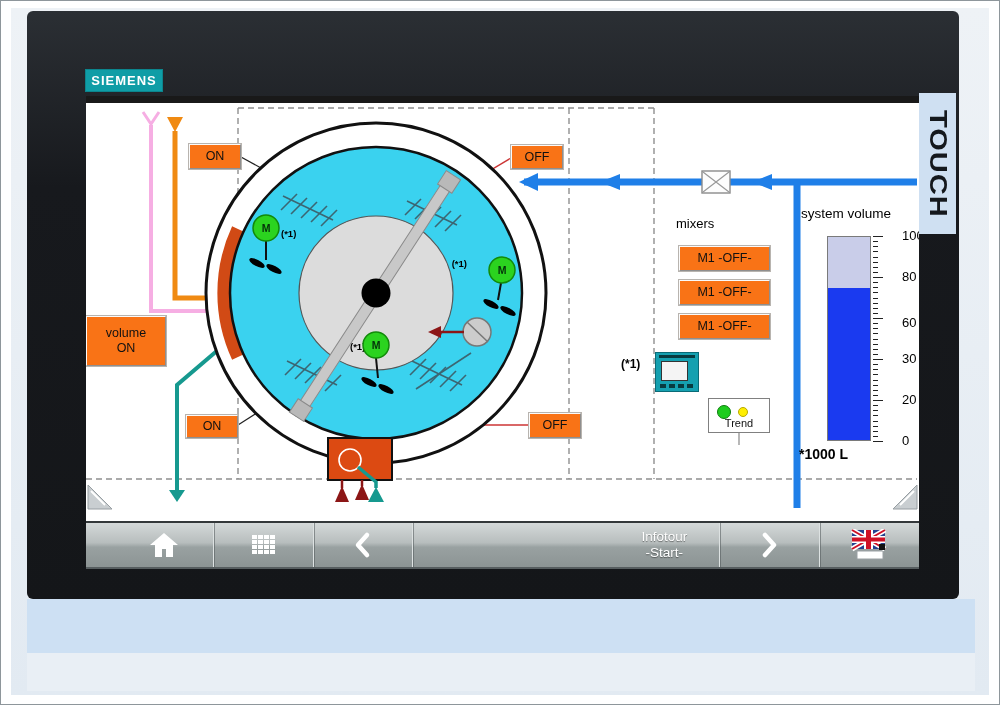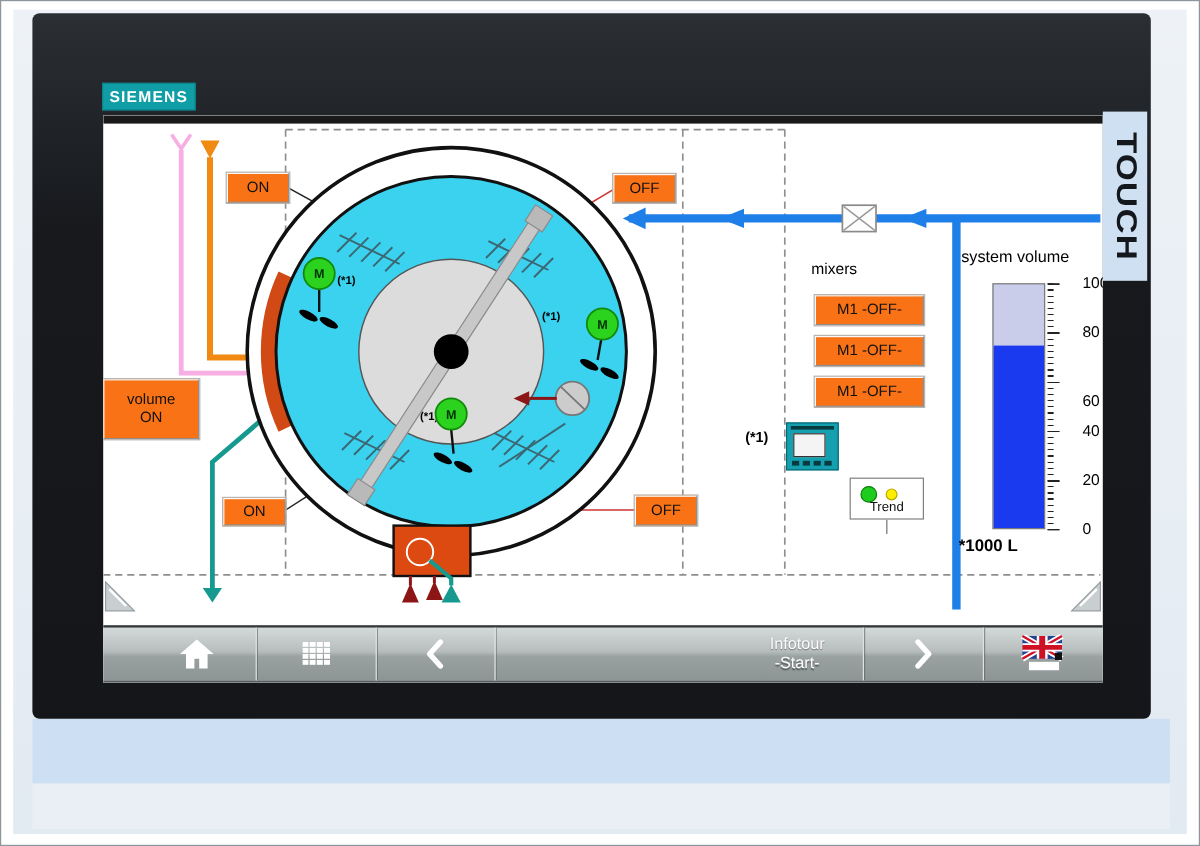--- a/index.html
+++ b/index.html
@@ -221,22 +221,22 @@
 
     <div class="gauge-wrap">
       <div class="gauge-title">system volume</div>
       <div class="gauge-bar">
         <div class="gauge-fill" style="height: 75%;"></div>
       </div>
       <div class="gauge-ruler"></div>
       <div class="gauge-ticks">
         <span style="top:22px;">100</span>
         <span style="top:63px;">80</span>
-        <span style="top:120px;">60</span>
-        <span style="top:145px;">40</span>
+        <span style="top:109px;">60</span>
+        <span style="top:145px;">30</span>
         <span style="top:186px;">20</span>
         <span style="top:227px;">0</span>
       </div>
       <div class="gauge-unit">*1000 L</div>
     </div>
 
     <svg class="curl" style="left:1px;top:388px;" width="26" height="26">
       <polygon points="1,1 1,25 25,25" fill="#c9ced1" stroke="#979ea2" stroke-width="1"></polygon>
       <line x1="4" y1="7" x2="18" y2="21" stroke="#fff" stroke-width="2"></line>
     </svg>

